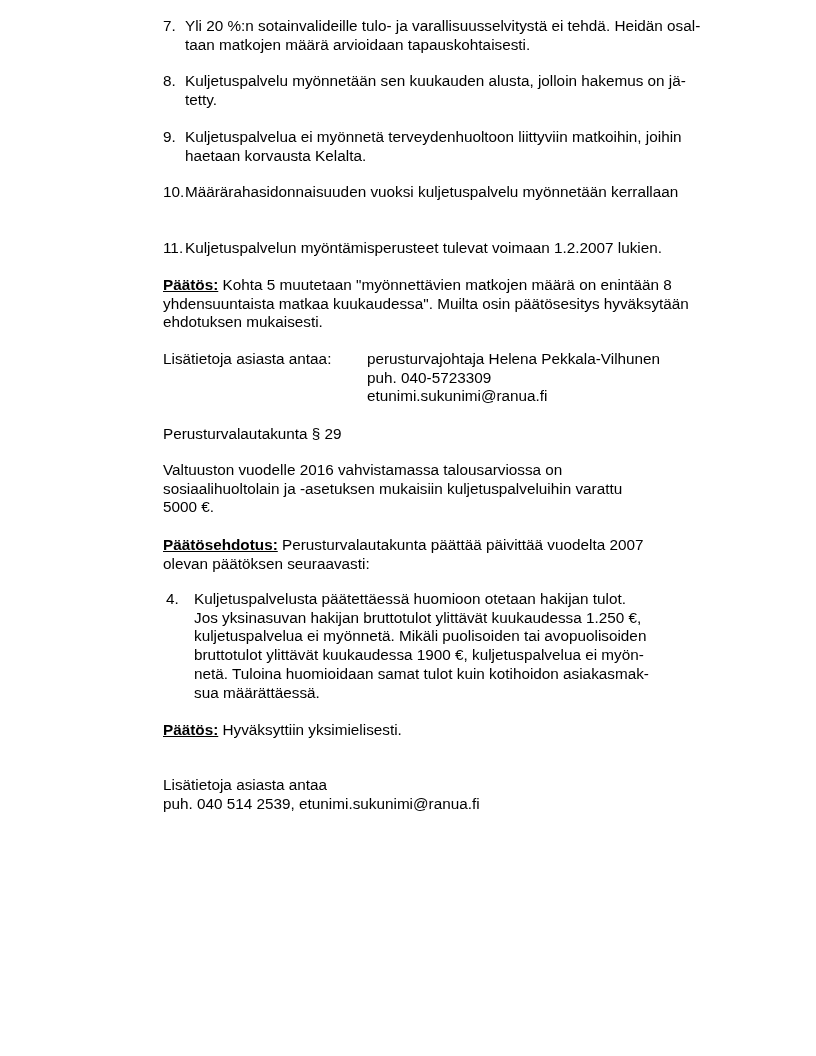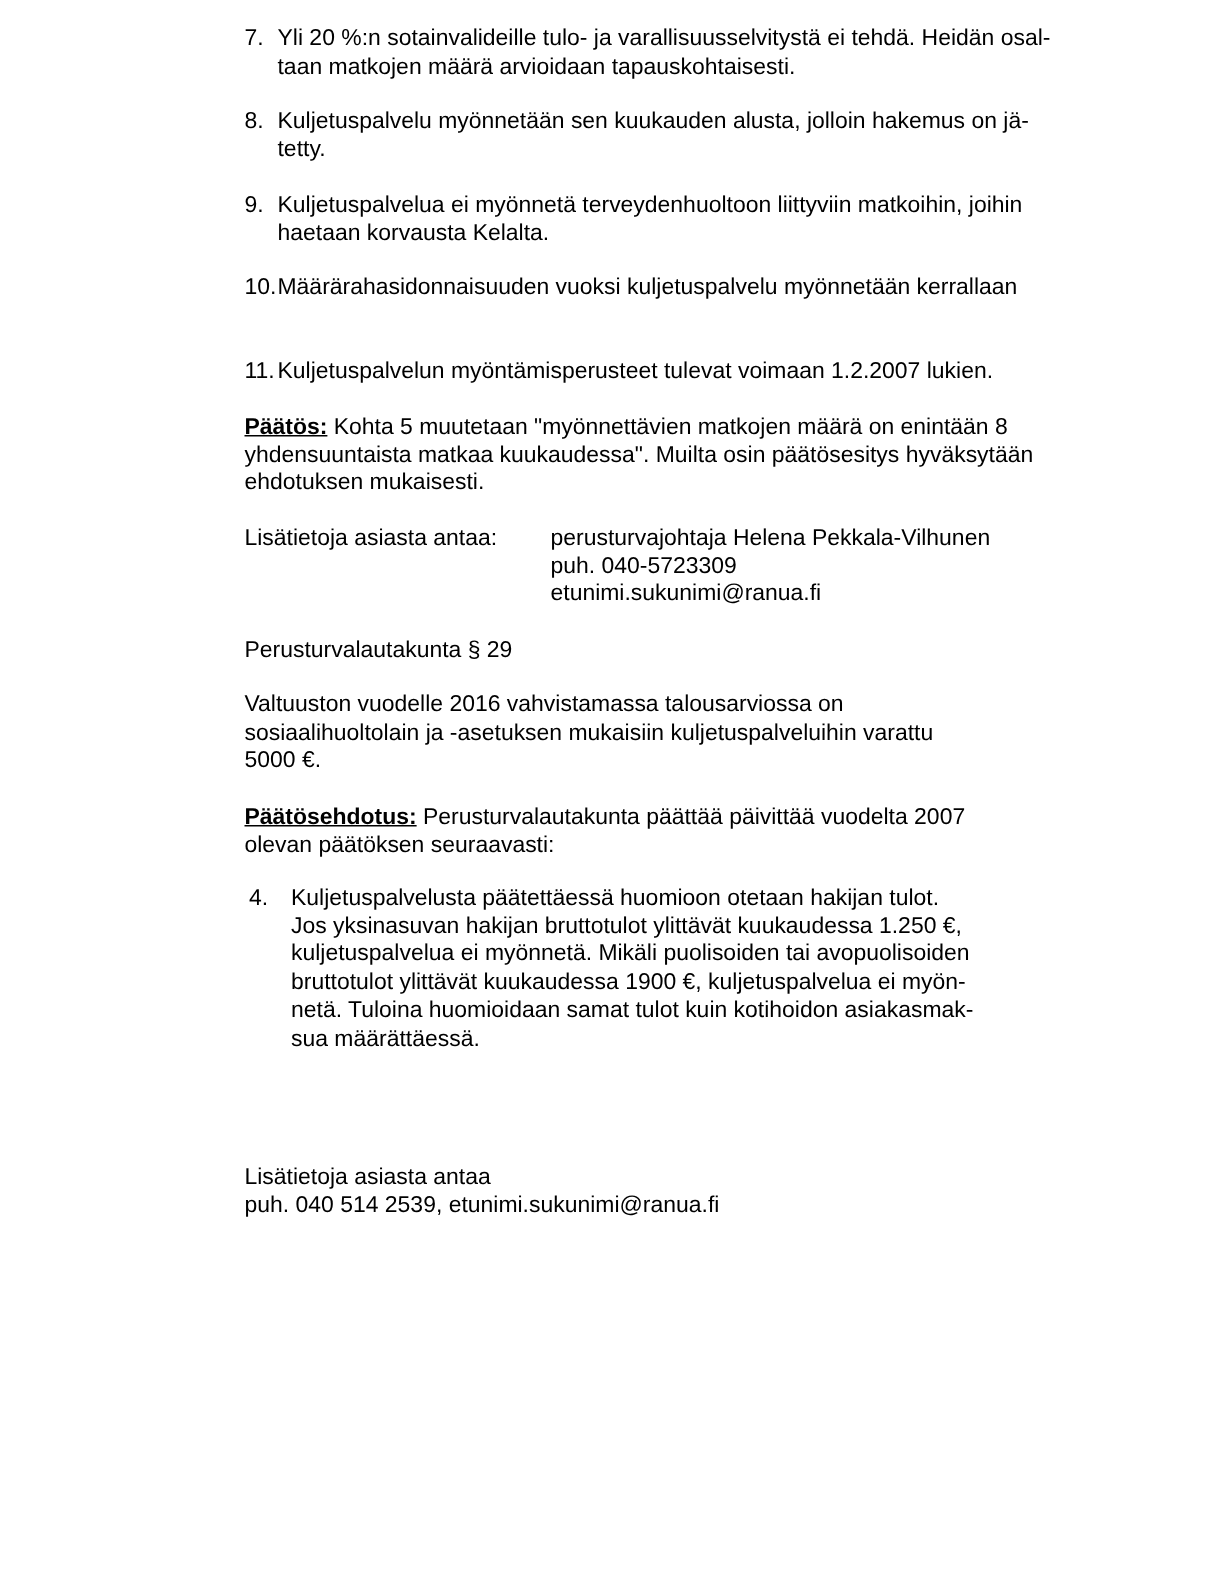--- a/index.html
+++ b/index.html
@@ -98,19 +98,22 @@
     <div class="txt">
       <span class="line">Kuljetuspalvelusta päätettäessä huomioon otetaan hakijan tulot.</span>
       <span class="line">Jos yksinasuvan hakijan bruttotulot ylittävät kuukaudessa 1.250 €,</span>
       <span class="line">kuljetuspalvelua ei myönnetä. Mikäli puolisoiden tai avopuolisoiden</span>
       <span class="line">bruttotulot ylittävät kuukaudessa 1900 €, kuljetuspalvelua ei myön-</span>
       <span class="line">netä. Tuloina huomioidaan samat tulot kuin kotihoidon asiakasmak-</span>
       <span class="line">sua määrättäessä.</span>
     </div>
   </div>
 
+  <div class="blk" style="top:721px;">
+    <span class="line"><span class="lbl">Päätös:</span><span> Hyväksyttiin yksimielisesti.</span></span>
+  </div>
 
   <div class="blk" style="top:776px;">
     <span class="line">Lisätietoja asiasta antaa</span>
     <span class="line">puh. 040 514 2539, etunimi.sukunimi@ranua.fi</span>
   </div>
 
 </div>
 
 </body></html>

